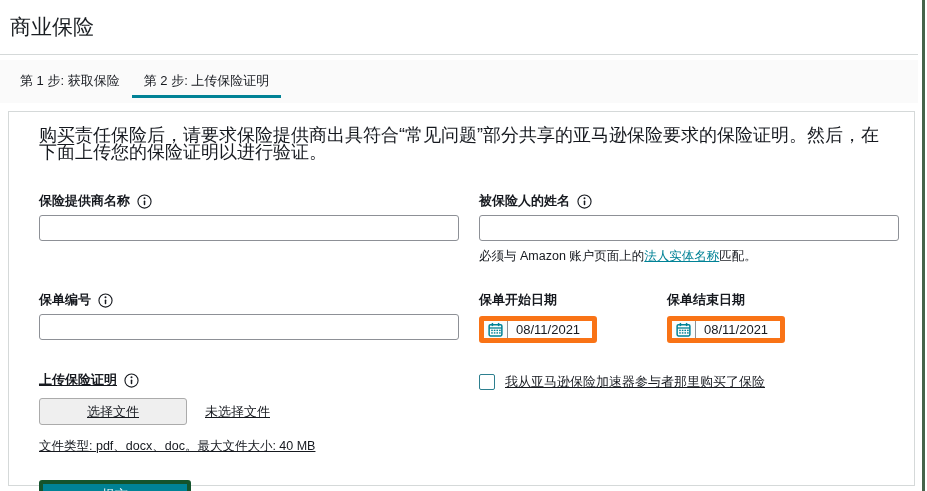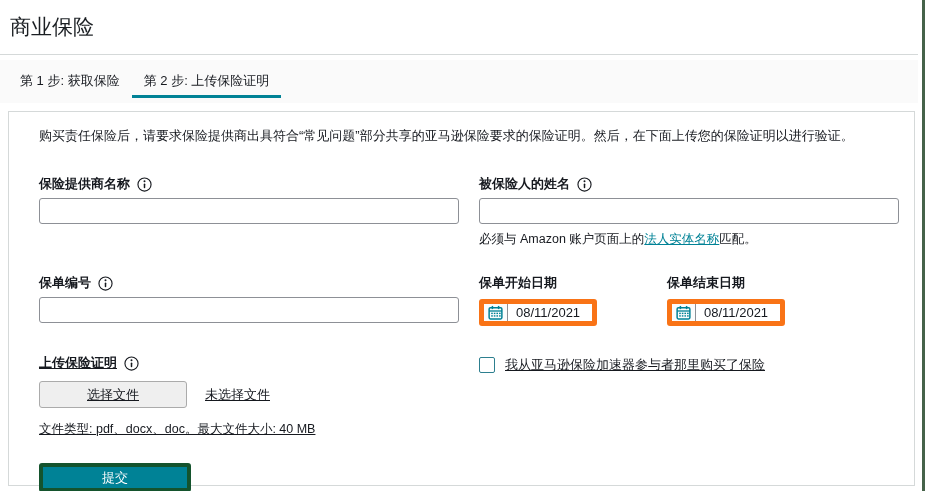--- a/index.html
+++ b/index.html
@@ -10,21 +10,21 @@
     font-family:"Liberation Sans","DejaVu Sans",sans-serif;
     font-size:13px;
   }
   .header { padding:13px 0 13px 10px; }
   .page-title { font-size:21px; font-weight:400; margin:0; color:#1b1f23; }
   .title-divider { border-bottom:1px solid #d5d9d9; width:918px; }
   .tabstrip { background:#fafafa; display:flex; align-items:flex-start; padding:5px 0 5px 8px; margin-top:5px; width:918px; }
   .tab { font-size:13px; padding:7px 12px 5px 12px; cursor:pointer; border-bottom:3px solid transparent; color:#16191f; white-space:nowrap; }
   .tab.active { border-bottom-color:#008296; }
   .panel { margin:8px 12px 0 8px; border:1px solid #d5d9d9; background:#fff; padding:15px 30px 11px 30px; height:375px; }
-  .intro { margin:0; font-size:13px; line-height:17px; }
+  .intro { margin:0; font-size:18px; line-height:17px; }
   .grid { display:grid; grid-template-columns:420px 420px; column-gap:20px; align-items:start; }
   .row1 { margin-top:31px; }
   .row2 { margin-top:26px; }
   .row3 { margin-top:28px;text-decoration:underline; }
   .label-row { display:flex; align-items:center; gap:7px; font-weight:700; font-size:13px; height:18px; }
   .info-icon { width:15px; height:15px; display:inline-flex; cursor:pointer; flex:0 0 auto; }
   .text-input {
     width:420px; height:26px; margin-top:5px;
     border:1px solid #8d9096; border-radius:3px; background:#fff;
     font-family:inherit; font-size:13px; padding:0 8px;

